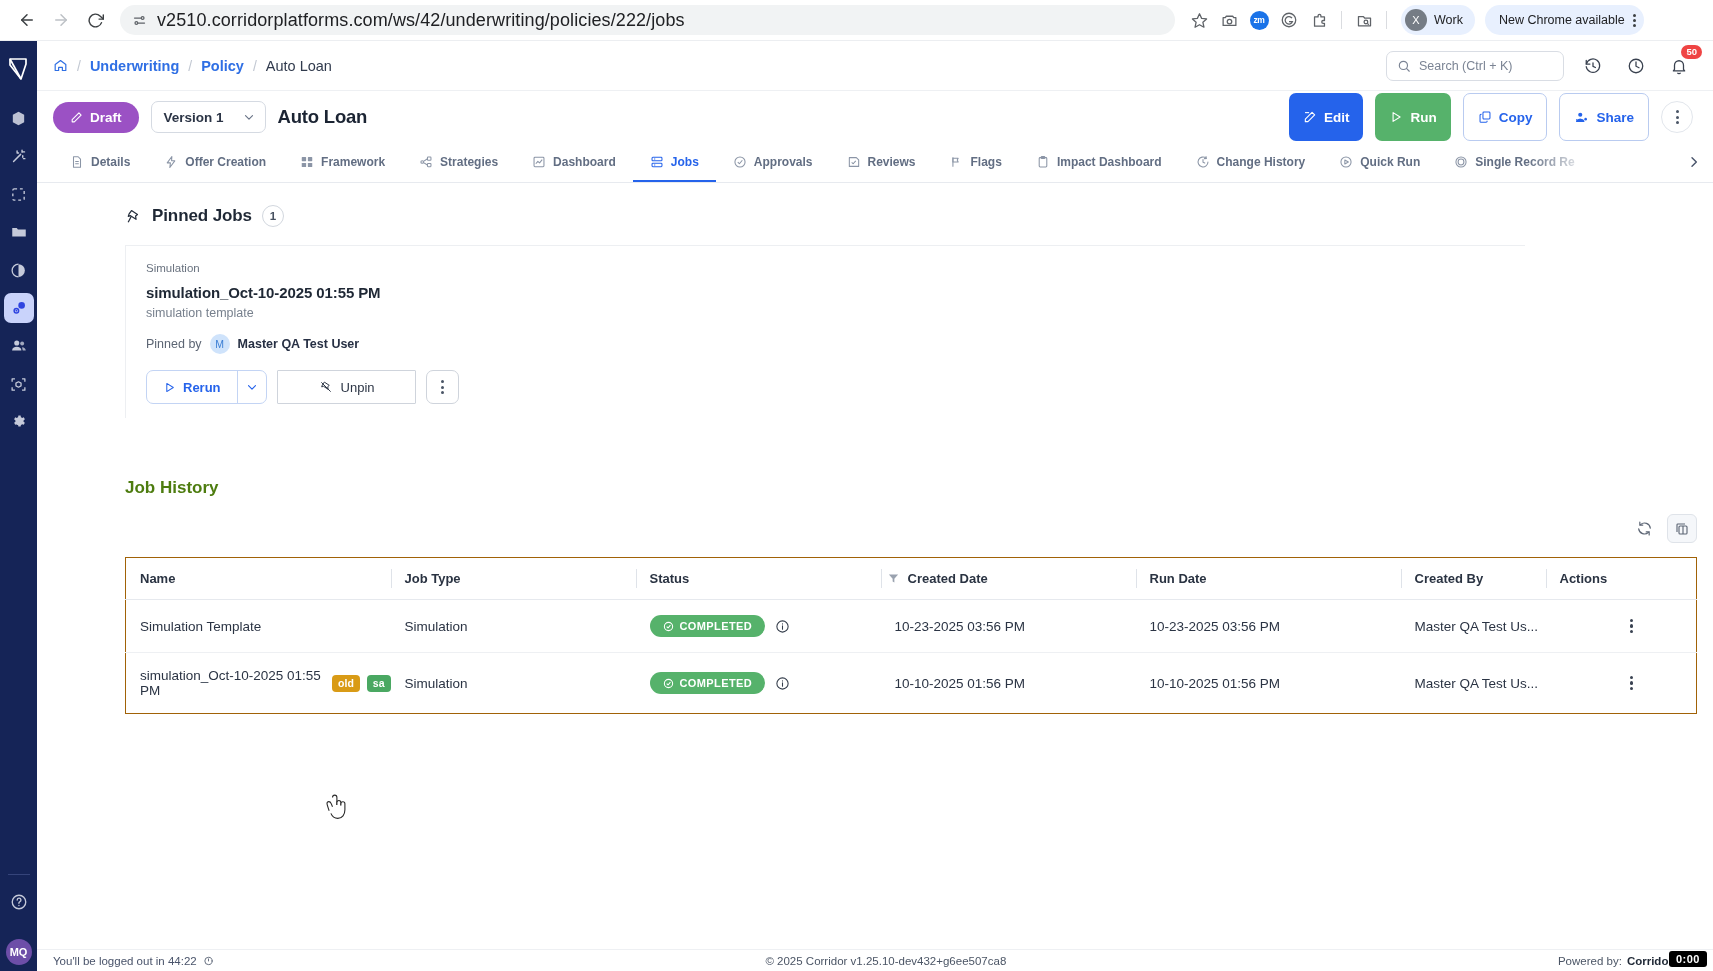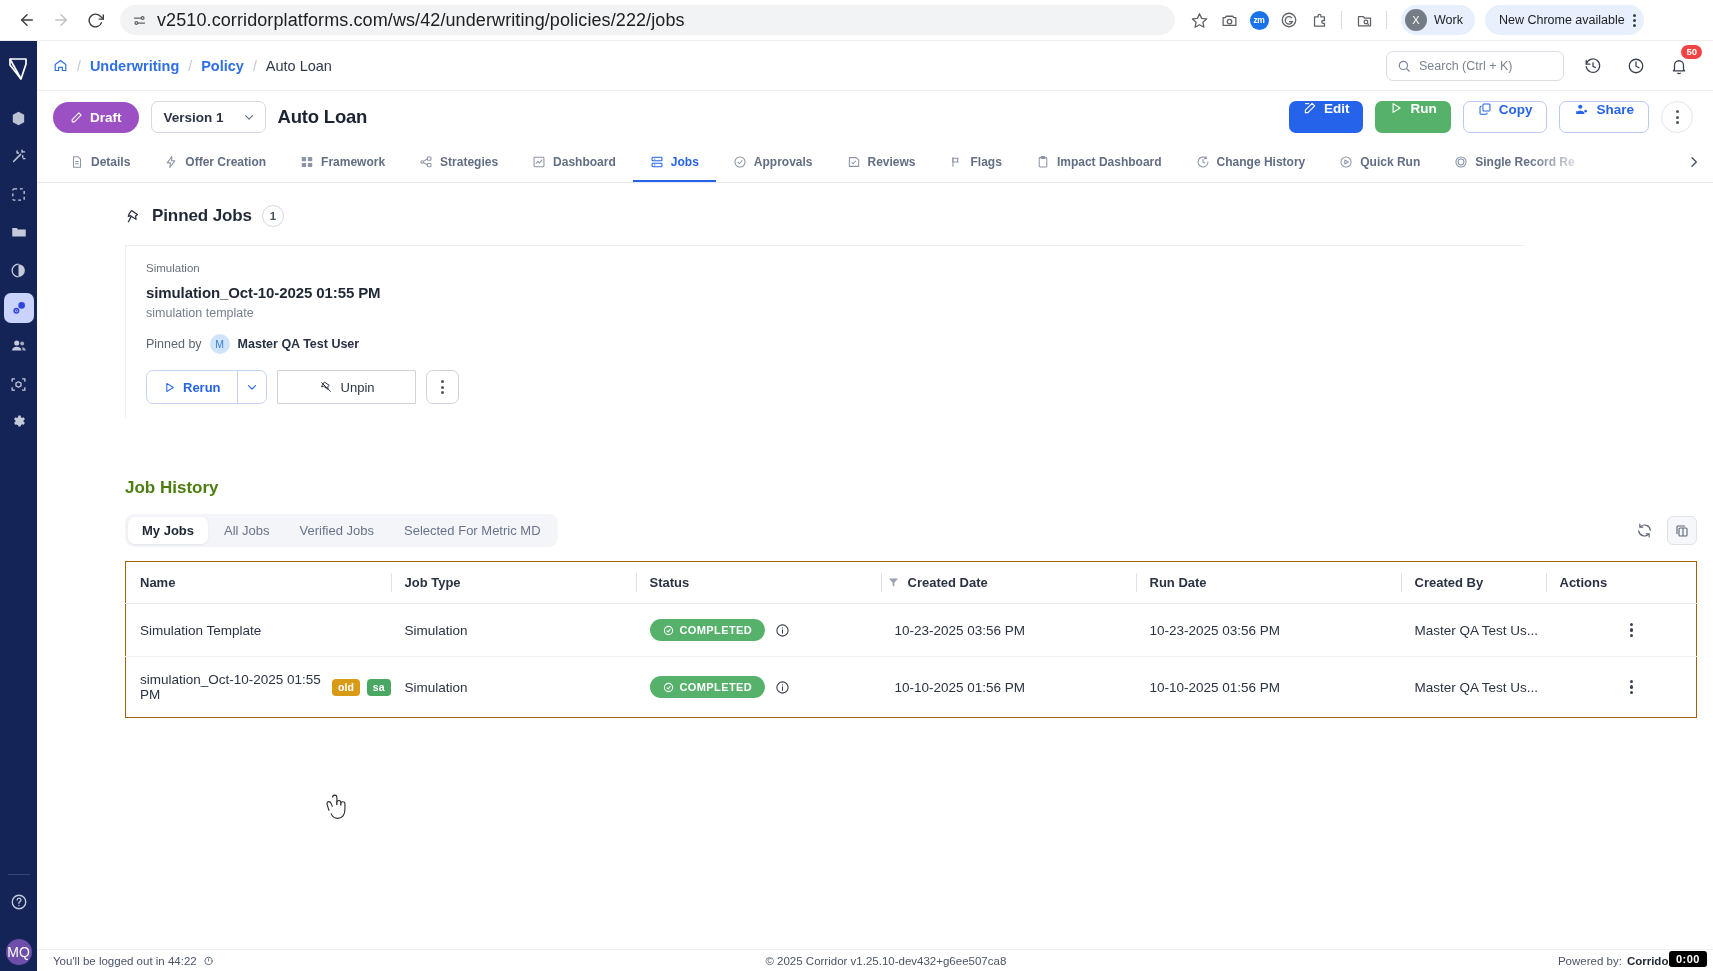--- a/index.html
+++ b/index.html
@@ -77,21 +77,21 @@
   .rail-item {
     width: 30px; height: 30px; border-radius: 7px;
     display: flex; align-items: center; justify-content: center;
     margin-bottom: 8px; color: #c5cada;
   }
   .rail-item.active { background: #c9d3fb; color: #2f44e0; }
   .rail-bottom { margin-top: auto; display:flex; flex-direction: column; align-items:center; padding-bottom: 6px; }
   .rail-divider { width: 22px; height: 1px; background: #35447a; margin: 8px 0 12px; }
   .rail-avatar {
     width: 26px; height: 26px; border-radius: 50%;
-    background: #6d4ea8; color: #fff; font-size: 14px; font-weight: 400;
+    background: #6d4ea8; color: #fff; font-size: 11px; font-weight: 700;
     display: flex; align-items: center; justify-content: center;
     margin-top: 14px;
   }
 
   .content { flex: 1 1 auto; display: flex; flex-direction: column; background: #fff; min-width: 0; }
 
   
   .crumb-row {
     height: 50px; display: flex; align-items: center;
     padding: 0 20px 0 16px; border-bottom: 1px solid #eef0f3;
@@ -126,21 +126,21 @@
     font-size: 13.5px; font-weight: 600;
   }
   .version-sel {
     height: 32px; min-width: 100px; border: 1px solid #d5dae2; border-radius: 7px;
     display: flex; align-items: center; justify-content: space-between; gap: 18px;
     padding: 0 9px 0 12px; font-size: 13.5px; color: #2b3445; font-weight: 600;
   }
   .page-title { font-size: 18.5px; font-weight: 700; color: #1b2433; letter-spacing: -.2px; }
   .title-spacer { flex: 1 1 auto; }
   .btn {
-    height: 32px; border-radius: 7px; display: flex; 
+    height: 48px; border-radius: 7px; display: flex; align-items: center;
     gap: 7px; padding: 0 14px; font-size: 13.5px; font-weight: 600;
   }
   .btn-primary { background: #2563eb; color: #fff; }
   .btn-run { background: #56b26b; color: #fff; }
   .btn-ghost { border: 1px solid #b9cbf0; color: #2563eb; background: #fff; }
   .btn-round {
     width: 32px; height: 32px; border-radius: 50%; border: 1px solid #e2e6ec;
     display: flex; align-items: center; justify-content: center; background: #fff;
   }
   .kd { display:flex; flex-direction:column; gap:2.5px; align-items:center; }
@@ -750,26 +750,20 @@
                   <i></i>
                   <i></i>
                 </span>
           </div>
         </div>
       </div>
 
       <div class="jh-wrap">
         <div class="jh-title">Job History</div>
         <div class="jh-bar">
-          <div class="seg">
-            <div class="sitem active">My Jobs</div>
-            <div class="sitem">All Jobs</div>
-            <div class="sitem">Verified Jobs</div>
-            <div class="sitem">Selected For Metric MD</div>
-          </div>
           <div class="jh-bar-spacer"></div>
           <div class="icon-btn">
             <svg width="17" height="17" viewBox="0 0 24 24" fill="none" stroke="currentColor" stroke-width="1.7" stroke-linecap="round">
                   <path d="M20.2 11.5A8.2 8.2 0 0 0 6.4 6.6"></path>
                   <polyline points="5.4 3 5.4 7.2 9.6 7.2"></polyline>
                   <path d="M3.8 12.5a8.2 8.2 0 0 0 13.8 4.9"></path>
                   <polyline points="18.6 21 18.6 16.8 14.4 16.8"></polyline>
                 </svg>
           </div>
           <div class="icon-btn boxed">

